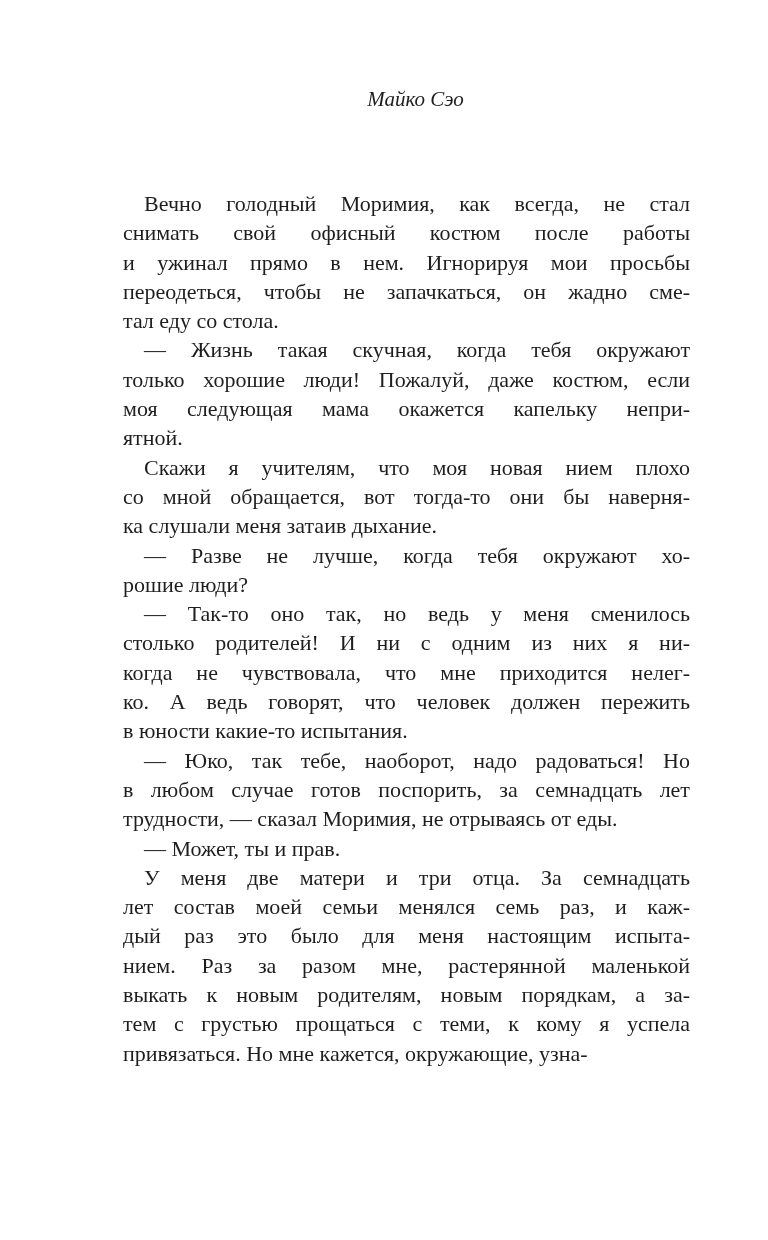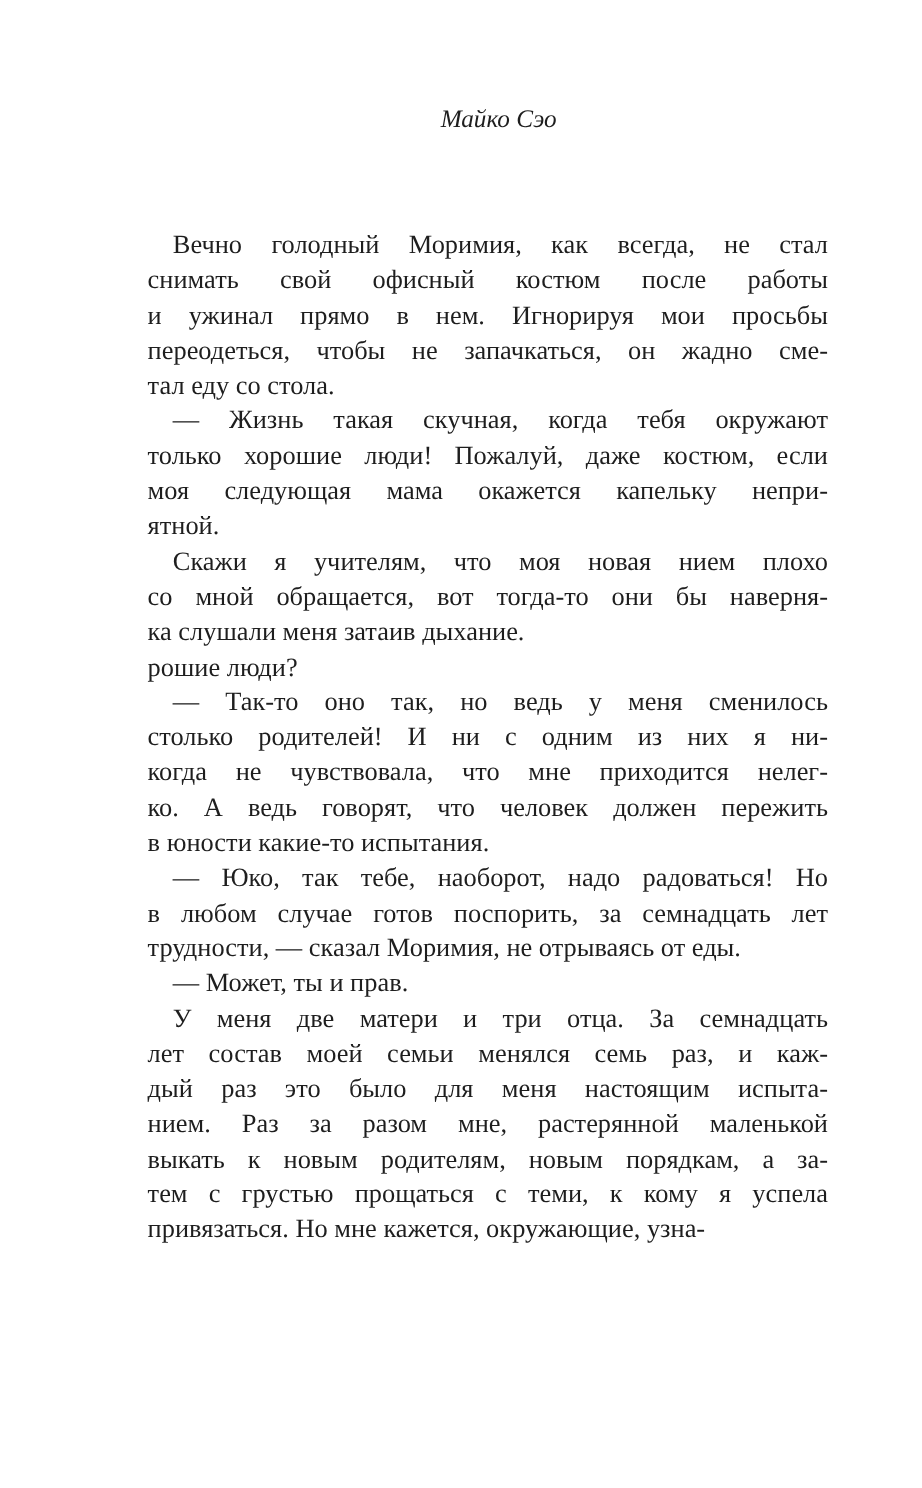--- a/index.html
+++ b/index.html
@@ -87,20 +87,21 @@
       <div class="line last">ятной.</div>
     </div>
 
     <div class="para">
       <div class="line first">Скажи я учителям, что моя новая нием плохо</div>
       <div class="line">со мной обращается, вот тогда-то они бы наверня-</div>
       <div class="line last">ка слушали меня затаив дыхание.</div>
     </div>
 
     <div class="para">
+      <div class="line first">— Разве не лучше, когда тебя окружают хо-</div>
       <div class="line last">рошие люди?</div>
     </div>
 
     <div class="para">
       <div class="line first">— Так-то оно так, но ведь у меня сменилось</div>
       <div class="line">столько родителей! И ни с одним из них я ни-</div>
       <div class="line">когда не чувствовала, что мне приходится нелег-</div>
       <div class="line">ко. А ведь говорят, что человек должен пережить</div>
       <div class="line last">в юности какие-то испытания.</div>
     </div>

